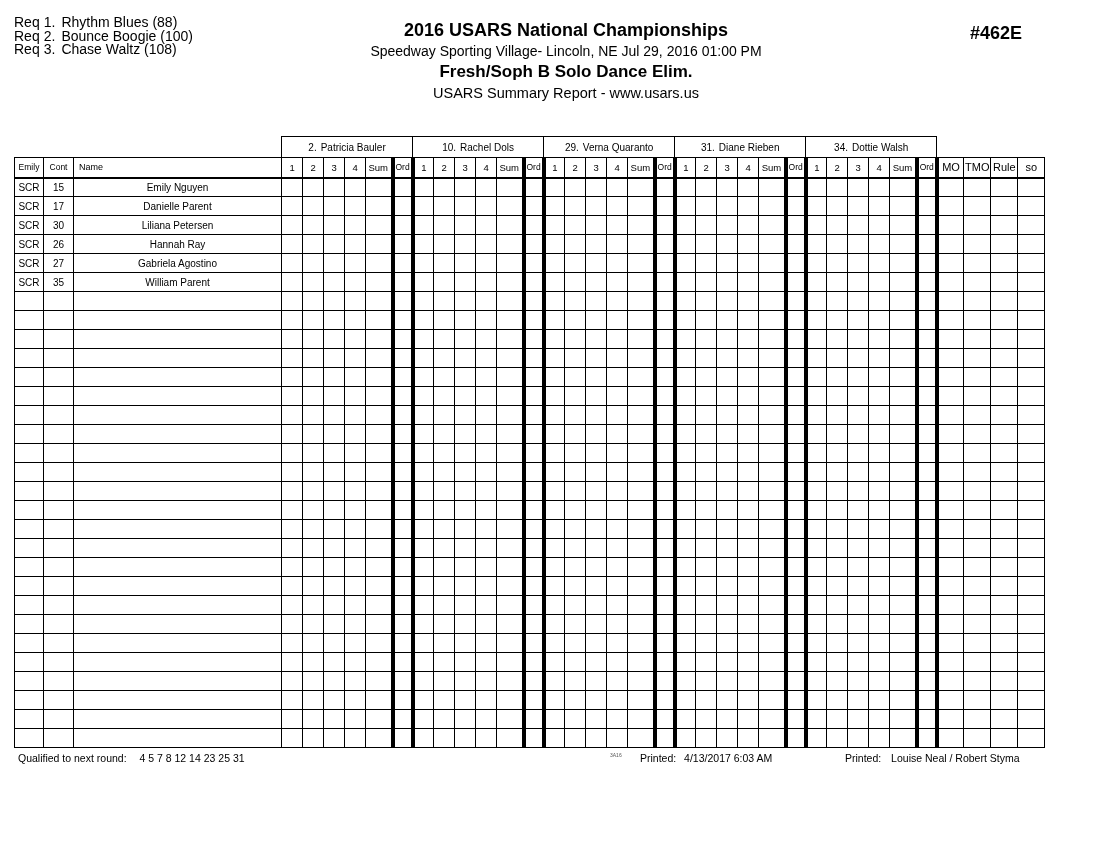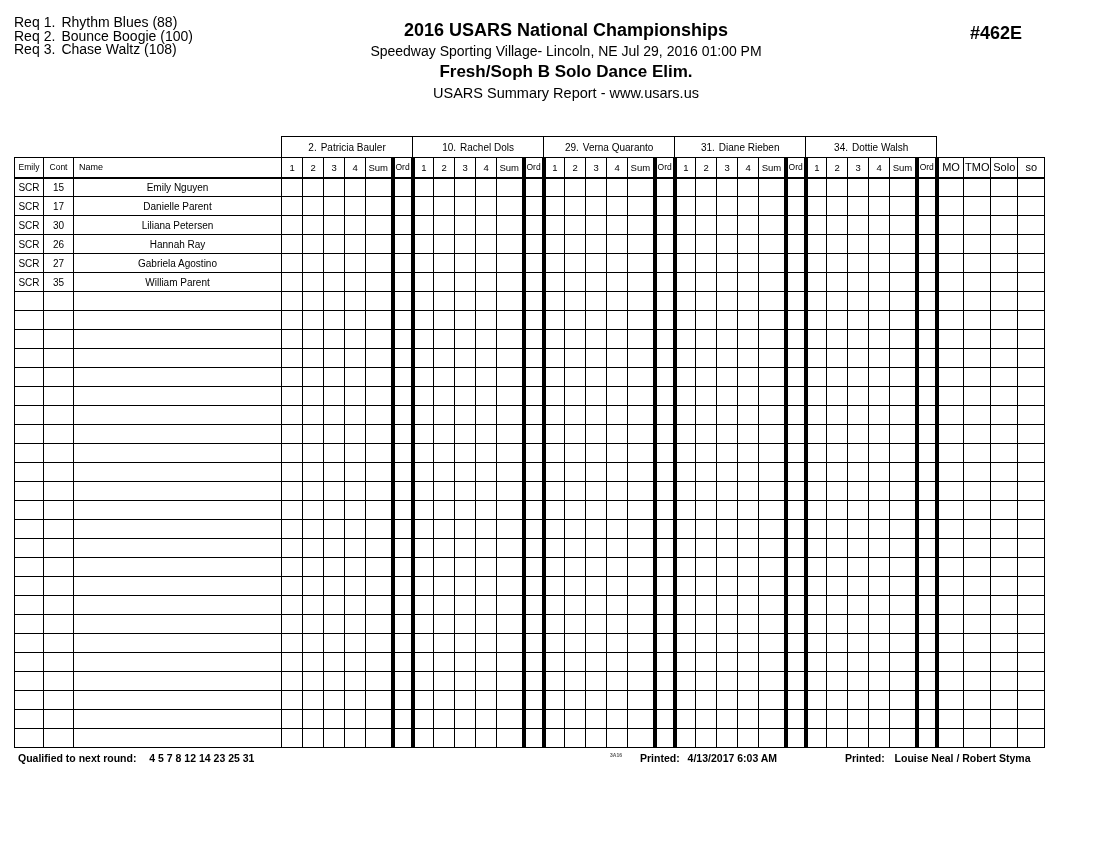--- a/index.html
+++ b/index.html
@@ -111,21 +111,20 @@
   
   tr.colhead td { border-bottom: 2px solid #000; }
 
   
   #footer {
     position: absolute;
     left: 0; top: 751px;
     width: 1100px;
     height: 22px;
     font-size: 10.5px;
-    font-weight: bold;
   }
   #qualified {
     position: absolute; left: 18px; top: 1px;
     white-space: nowrap;
   }
   #qualified .q-lbl { display: inline-block; }
   #qualified .q-list { display: inline-block; padding-left: 10px; }
   #tinycode {
     position: absolute; left: 610px; top: 1px;
     font-size: 5px; color: #555;
@@ -241,21 +240,21 @@
             <td>Sum</td>
             <td class="ord tk-l tk-r">Ord</td>
             <td>1</td>
             <td>2</td>
             <td>3</td>
             <td>4</td>
             <td>Sum</td>
             <td class="ord tk-l tk-r">Ord</td>
             <td class="tail">MO</td>
             <td class="tail">TMO</td>
-            <td class="tail">Solo</td>
+            <td class="tail">Rule</td>
             <td class="tail">so</td>
           </tr>
       </thead>
       <tbody id="tbody">
           <tr>
             <td class="place">SCR</td>
             <td class="cont">15</td>
             <td class="name">Emily Nguyen</td>
             <td></td>
             <td></td>

